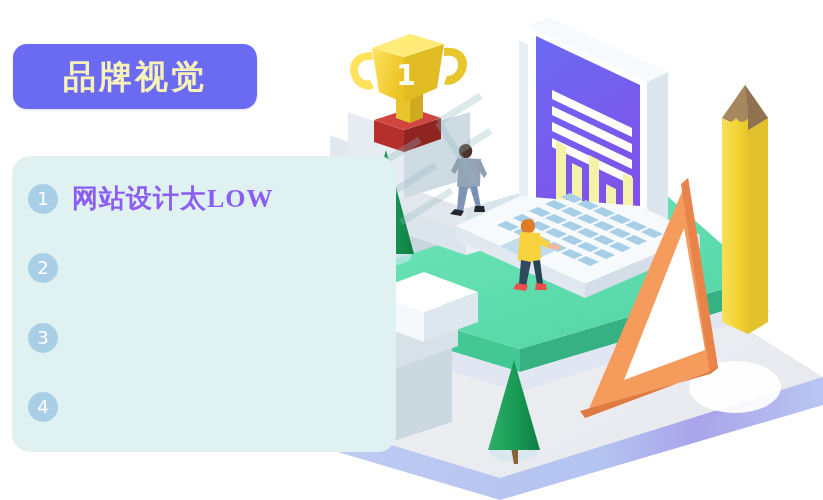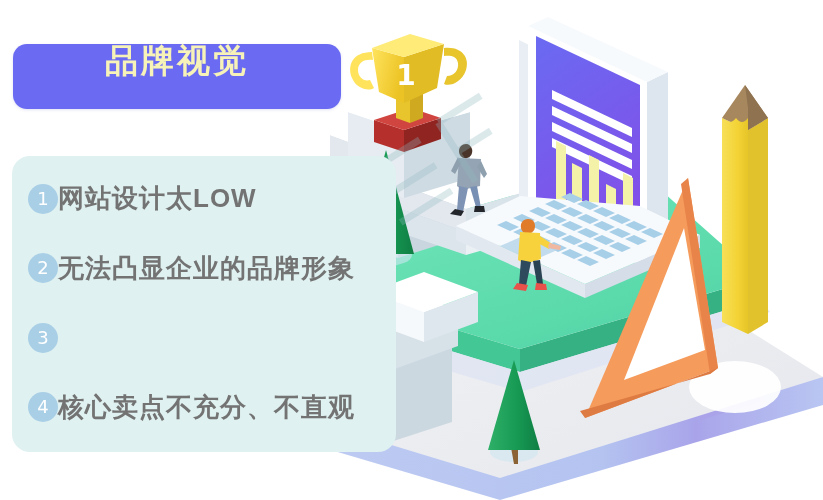--- a/index.html
+++ b/index.html
@@ -15,24 +15,24 @@
   }
 
   
   #illustration{
     position:absolute;left:0;top:0;width:823px;height:500px;
   }
 
   
   #title-badge{
     position:absolute;left:13px;top:44px;
-    width:328px;height:65px;
+    width:244px;height:65px;
     background:#6a6af2;
     border-radius:14px;
-    display:flex;justify-content:center;
+    display:flex;align-items:center;justify-content:center;
     box-shadow:0 1px 3px rgba(90,90,200,.18);
   }
   #title-badge .title-text{
     color:#f7f3b8;
     font-size:33px;
     font-weight:bold;
     letter-spacing:3px;
     line-height:1;
     font-family:"DejaVu Sans","Liberation Sans",sans-serif;
   }
@@ -61,26 +61,27 @@
     flex:0 0 auto;
     width:30px;height:30px;border-radius:50%;
     background:#a9cfe6;
     color:#ffffff;
     font-size:18px;
     display:flex;align-items:center;justify-content:center;
     font-family:"DejaVu Sans","Liberation Sans",sans-serif;
     line-height:1;
   }
   .item-text{
-    color:#737373;
+    margin-left:14px;
+    color:#8b5cf6;
     font-size:26px;
     font-weight:bold;
     letter-spacing:1px;
     white-space:nowrap;
-    font-family:Liberation Sans, sans-serif;
+    font-family:Liberation Serif, serif;
   }
 
   
   #watermark{
     position:absolute;left:255px;top:185px;
     width:330px;height:300px;
     opacity:.30;
     pointer-events:none;
   }
 </style>
@@ -326,27 +327,25 @@
 
   <div id="list-items">
 
     <div class="list-item">
       <span class="num-circle">1</span>
       <span class="item-text">网站设计太LOW</span>
     </div>
 
     <div class="list-item">
       <span class="num-circle">2</span>
-      <span class="item-text">无法凸显企业的品牌形象</span>
     </div>
 
     <div class="list-item">
       <span class="num-circle">3</span>
     </div>
 
     <div class="list-item">
       <span class="num-circle">4</span>
-      <span class="item-text">核心卖点不充分、不直观</span>
     </div>
 
   </div>
 
 </div>
 
 </body></html>

